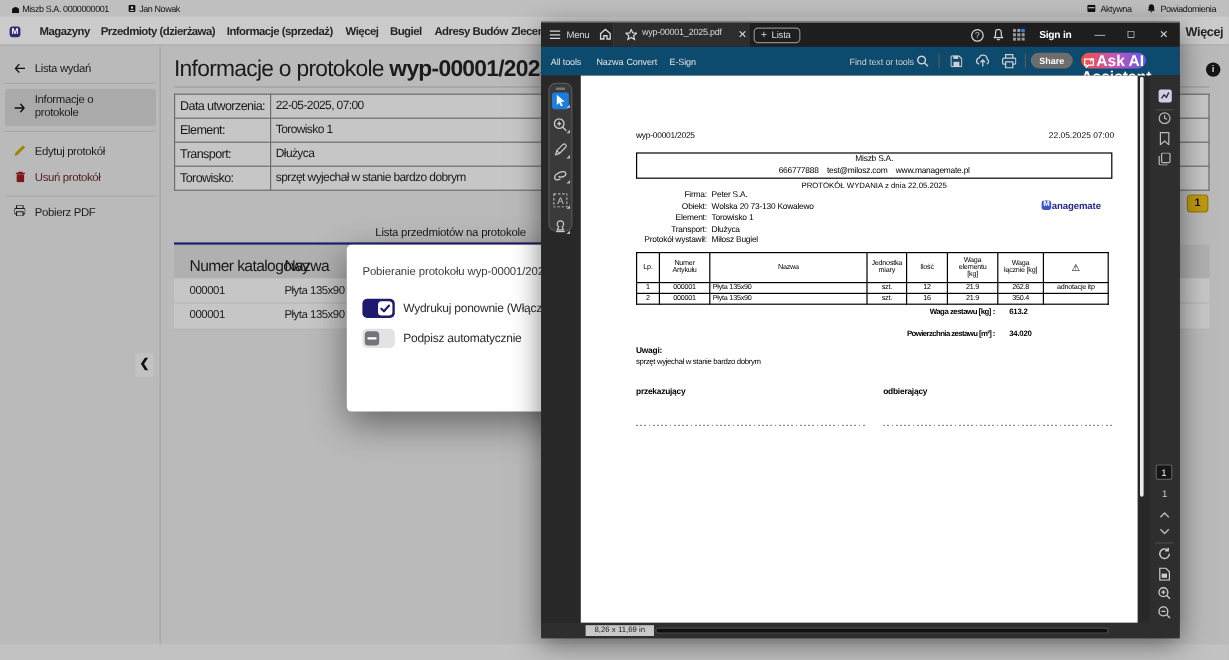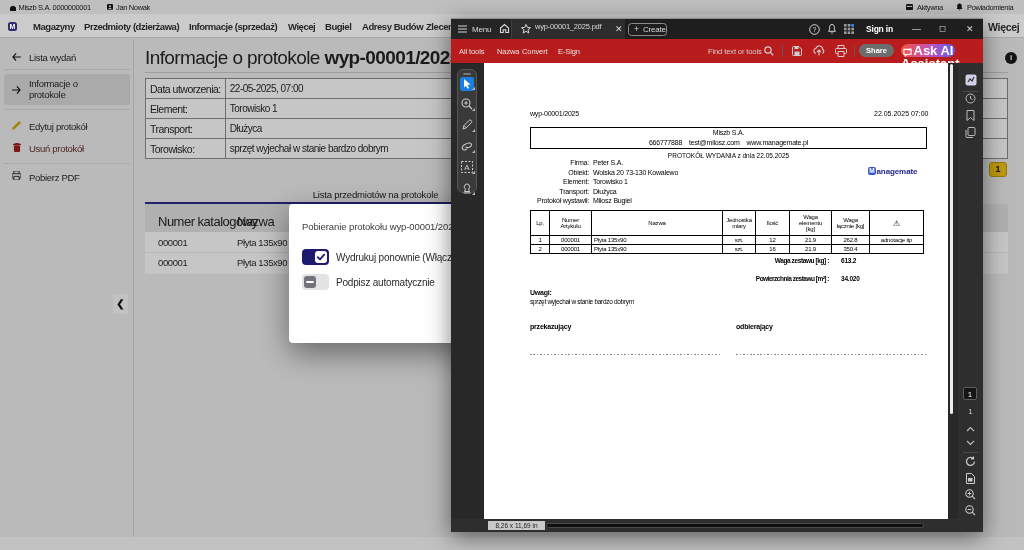--- a/index.html
+++ b/index.html
@@ -48,21 +48,21 @@
   #tog2 { top:70px; background:#e3e3e3; }
   #tog2 .knob { left:2px; background:#73737c; color:#fff; font-size:9px; font-weight:700; text-align:center; line-height:11px; }
   .toglbl { position:absolute; left:47px; font-size:10px; letter-spacing:-0.2px; color:#2b2b2b; white-space:nowrap; }
 
   
   #pdf { position:absolute; left:451px; top:18px; width:532px; height:513px; background:#282828; z-index:10; box-shadow:0 6px 22px rgba(0,0,0,0.5); border-top:1px solid #8f8f8f; }
   #ptitle { position:absolute; left:0; top:0; width:532px; height:20px; background:#1e1e1e; }
   #pseg { position:absolute; left:0; top:0; width:61px; height:20px; background:#252525; border-right:1px solid #3d3d3d; }
   #ptab { position:absolute; left:61px; top:0; width:113px; height:20px; background:#2d2d2d; }
   .wt { color:#d8d8d8; position:absolute; font-size:8px; letter-spacing:-0.2px; }
-  #ptool { position:absolute; left:0; top:20px; width:532px; height:24px; background:#b91c1c; }
+  #ptool { position:absolute; left:0; top:20px; width:532px; height:24px; background:#0c4a6e; }
   .tt { position:absolute; color:#e3e3e3; font-size:7.5px; letter-spacing:-0.1px; top:8px; }
   #pcontent { position:absolute; left:0; top:44px; width:532px; height:456px; background:#282828; }
   #page { position:absolute; left:33px; top:0; width:464px; height:456px; background:#fff; }
   #railr { position:absolute; left:507px; top:0; width:25px; height:456px; background:#2e2e2e; }
   #vscroll { position:absolute; left:499px; top:1px; width:3px; height:350px; background:#ececec; border-radius:2px; }
   #ltool { position:absolute; left:6px; top:6px; width:20px; height:124px; background:#3a3a3a; border:1px solid #575757; border-radius:6px; }
   #pbottom { position:absolute; left:0; top:500px; width:532px; height:13px; background:#2e2e2e; }
   #sizechip { position:absolute; left:37px; top:2px; width:57px; height:9px; background:#c9c9c9; color:#222; font-size:6.5px; text-align:center; line-height:9px; }
   #hthumb { position:absolute; left:95px; top:4px; width:378px; height:5px; background:#0f0f0f; border-radius:3px; border:1px solid #4a4a4a; }
 
@@ -213,21 +213,21 @@
     <svg class="abs" style="left:48px;top:4px" width="11" height="11" viewBox="0 0 11 11">
         <path d="M1.5 5 L5.5 1.5 L9.5 5 V9.5 H6.8 V6.8 H4.2 V9.5 H1.5 Z" stroke="#d8d8d8" stroke-width="1.1" fill="none"></path>
       </svg>
     <svg class="abs" style="left:70px;top:5px" width="10" height="10" viewBox="0 0 10 10">
         <path d="M5 0.5 L6.3 3.4 L9.5 3.7 L7 5.8 L7.8 9 L5 7.3 L2.2 9 L3 5.8 L0.5 3.7 L3.7 3.4 Z" stroke="#d8d8d8" stroke-width="1" fill="none"></path>
       </svg>
     <span class="wt" style="left:84px;top:3px;font-size:7.5px">wyp-00001_2025.pdf</span>
     <span class="wt" style="left:164px;top:5px;font-size:9px">✕</span>
     <div style="position:absolute;left:177px;top:3.5px;width:39px;height:13px;border:1px solid #8a8a8a;border-radius:3.5px"></div>
     <span class="wt" style="left:183px;top:5px;font-size:9px">+</span>
-    <span class="wt" style="left:192px;top:6px">Create</span>
+    <span class="wt" style="left:192px;top:6px">Lista</span>
     <svg class="abs" style="left:358px;top:4.5px" width="11" height="11" viewBox="0 0 11 11">
         <circle cx="5.5" cy="5.5" r="4.8" stroke="#d8d8d8" stroke-width="1" fill="none"></circle>
         <text x="5.5" y="8" text-anchor="middle" font-size="7" fill="#d8d8d8" font-family="Liberation Sans">?</text>
       </svg>
     <svg class="abs" style="left:376px;top:4.5px" width="10" height="11" viewBox="0 0 10 11">
         <path d="M5 0.5 C3.4 0.5 2.6 1.7 2.6 3.2 L2.6 5.6 L1.6 7.3 L8.4 7.3 L7.4 5.6 L7.4 3.2 C7.4 1.7 6.6 0.5 5 0.5 Z" stroke="#d8d8d8" stroke-width="1" fill="none"></path>
         <path d="M4 8.6 A1.1 1.1 0 0 0 6 8.6" stroke="#d8d8d8" stroke-width="1" fill="none"></path>
       </svg>
     <svg class="abs" style="left:393px;top:5px" width="10" height="10" viewBox="0 0 10 10">
         <g fill="#9a9a9a">

